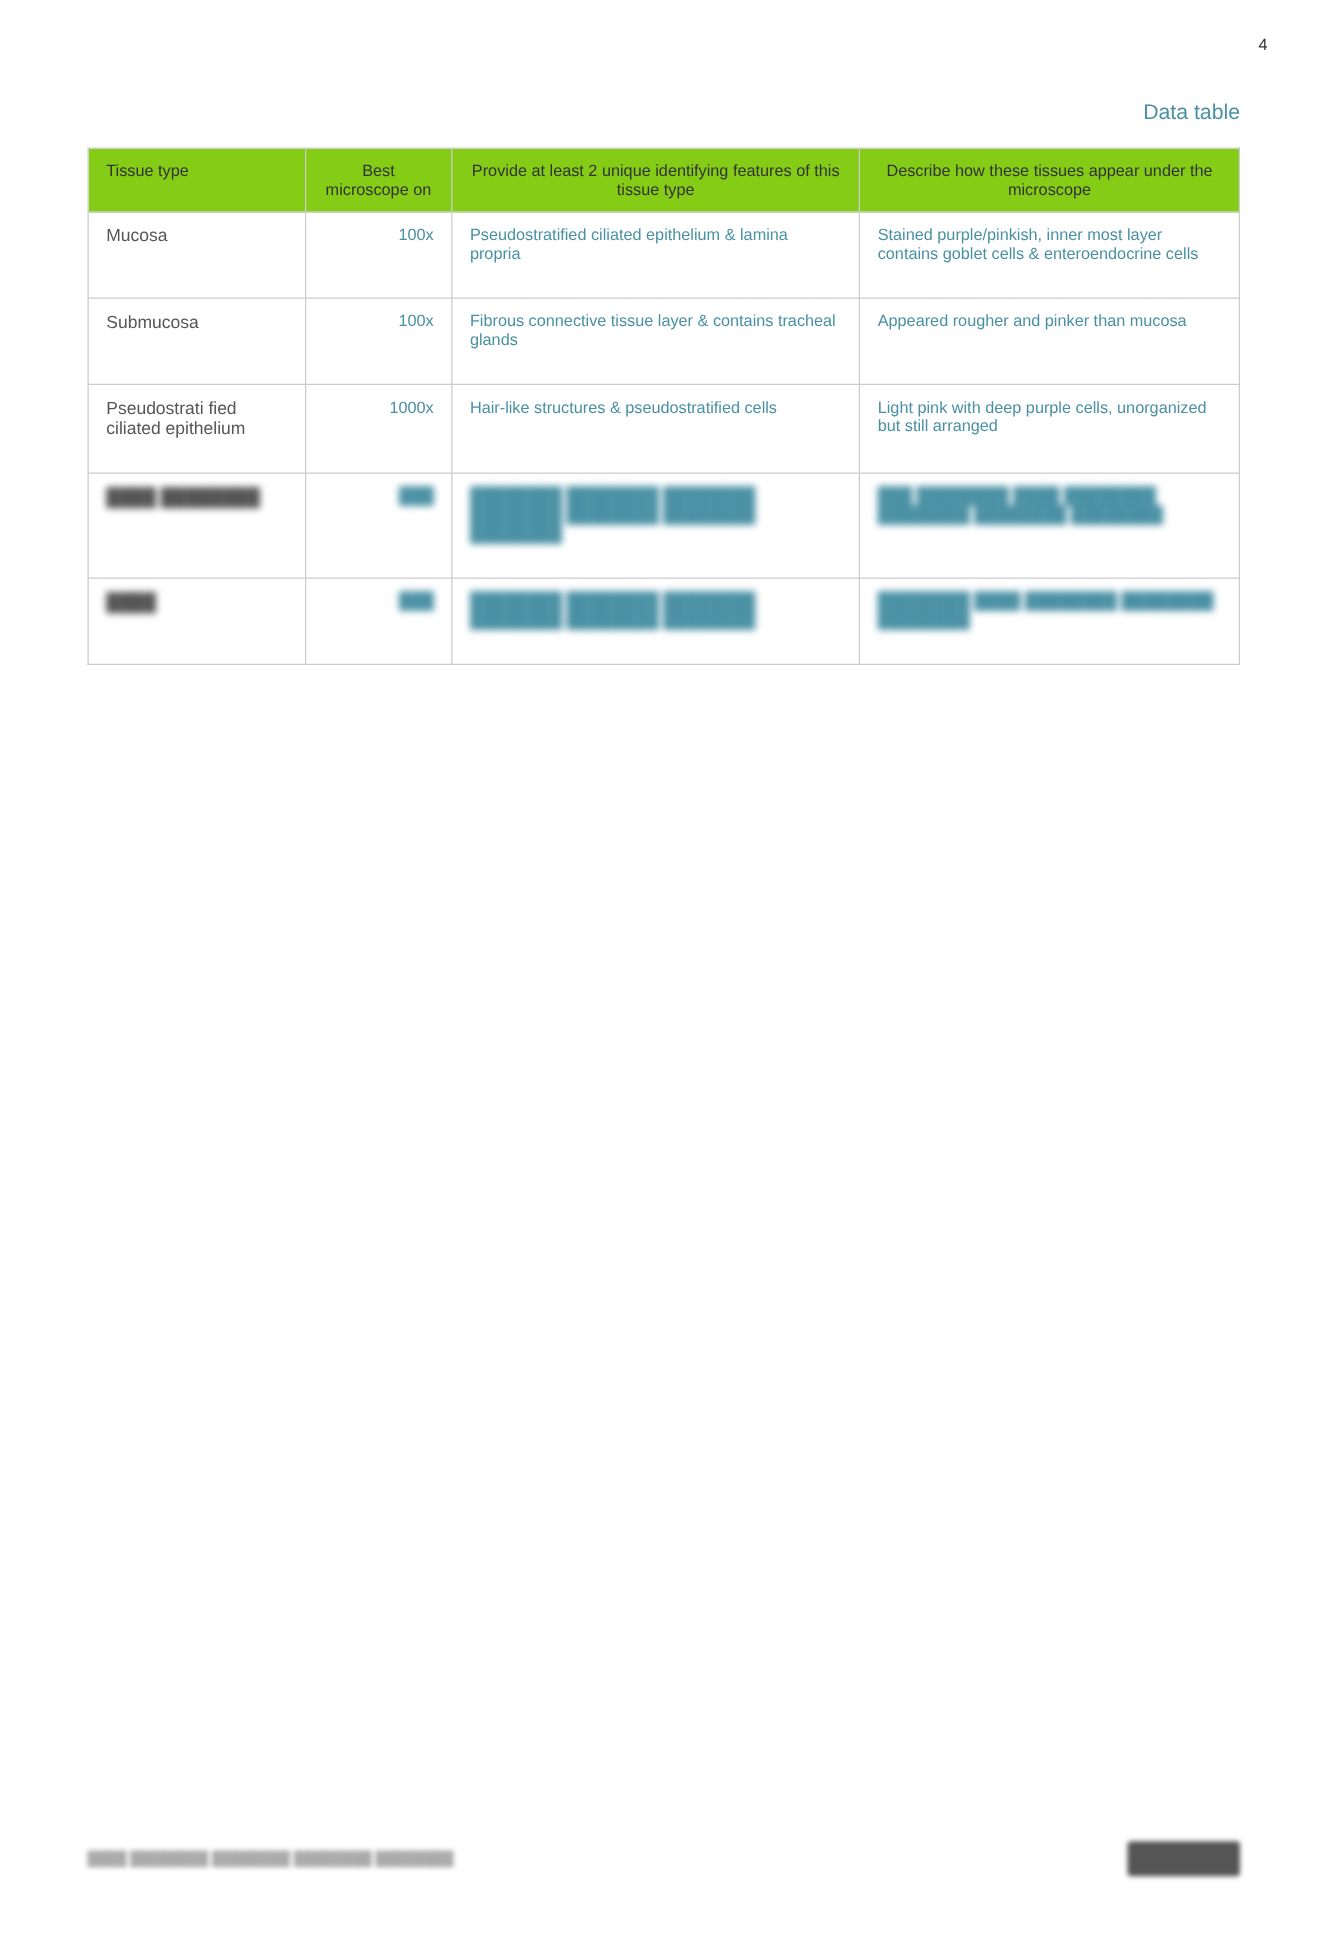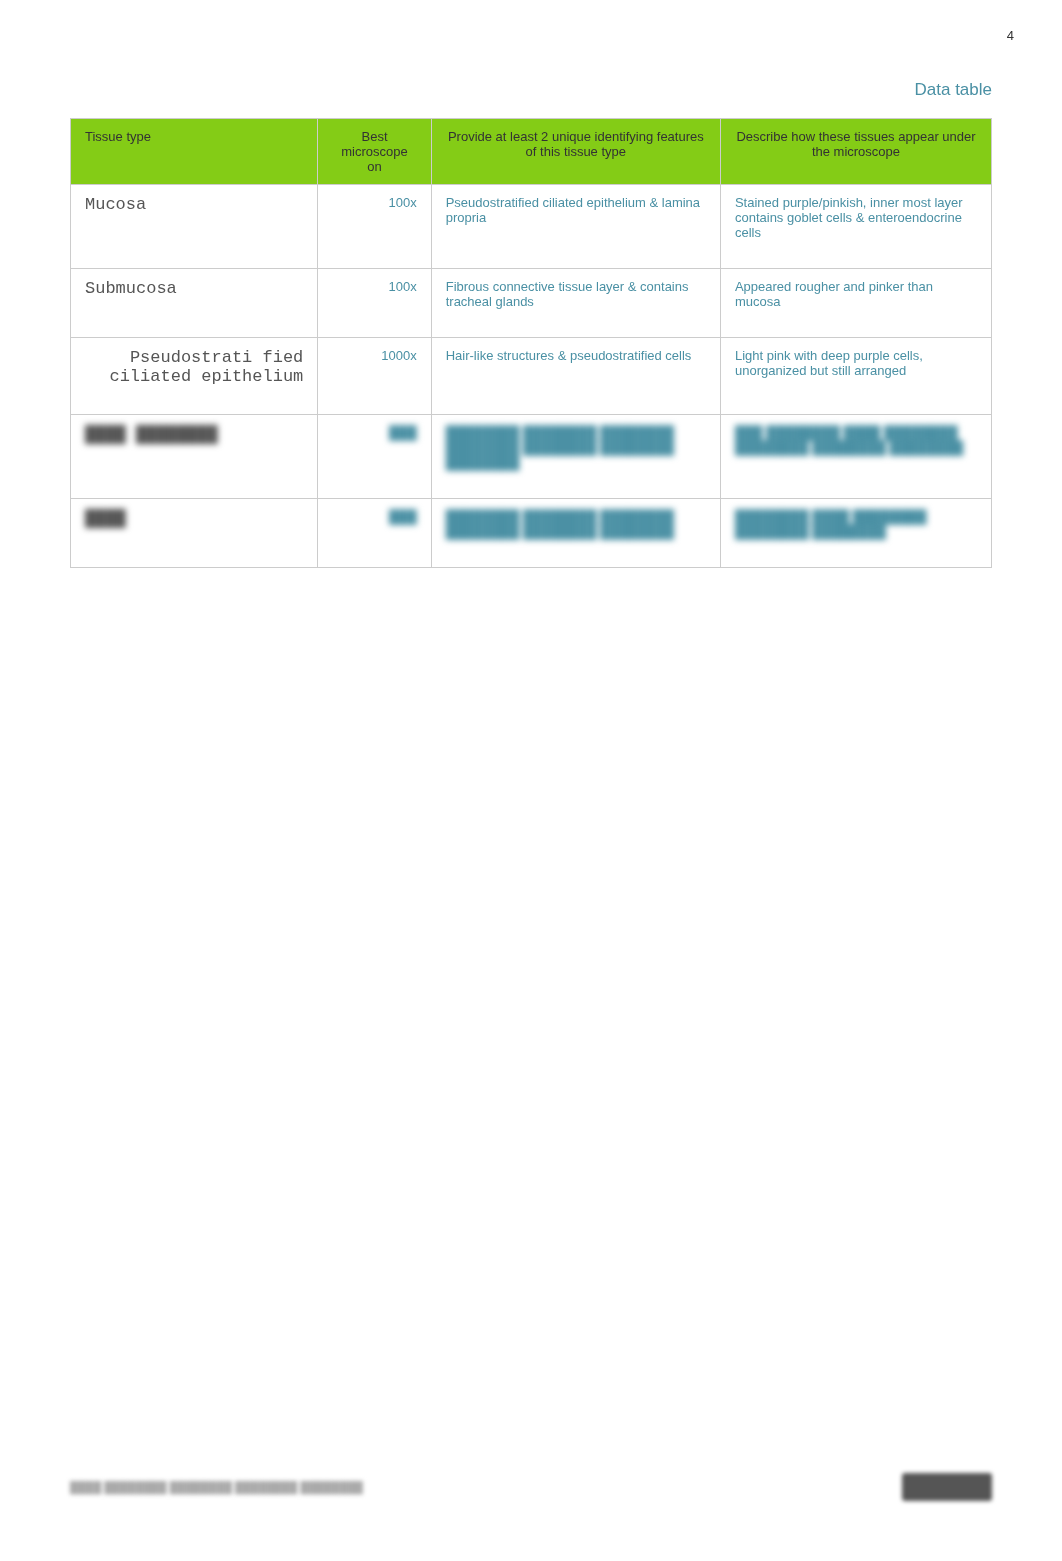--- a/index.html
+++ b/index.html
@@ -52,23 +52,22 @@
       color: #333;
       font-size: 13px;
     }
 
     .data-table thead th.first-col {
       text-align: left;
     }
 
     .data-table tbody td.tissue-type {
       color: #555;
-      font-size: 17px;
+      font-size: 14px;
       min-width: 110px;
-      font-family: Liberation Mono, monospace;
     }
 
     .data-table tbody td.magnification {
       color: #4a90a4;
       font-size: 13px;
       text-align: right;
     }
 
     .data-table tbody td.features {
       color: #4a90a4;
@@ -148,21 +147,21 @@
       </tr>
 
       <tr class="row-tall">
         <td class="tissue-type">Submucosa</td>
         <td class="magnification">100x</td>
         <td class="features">Fibrous connective tissue layer &amp; contains tracheal glands</td>
         <td class="description">Appeared rougher and pinker than mucosa</td>
       </tr>
 
       <tr class="row-tall">
-        <td class="tissue-type" style="white-space:pre-line;text-align:right;">Pseudostrati fied ciliated epithelium</td>
+        <td class="tissue-type" style="white-space:pre-line;">Pseudostrati fied ciliated epithelium</td>
         <td class="magnification">1000x</td>
         <td class="features">Hair-like structures &amp; pseudostratified cells</td>
         <td class="description">Light pink with deep purple cells, unorganized but still arranged</td>
       </tr>
 
 
       <tr class="blurred-row row-tall">
         <td class="tissue-type blurred-content">████ ████████</td>
         <td class="magnification blurred-content">███</td>
         <td class="features blurred-content">████████ ████████ ████████ ████████ ████████ ████████ ████████</td>

